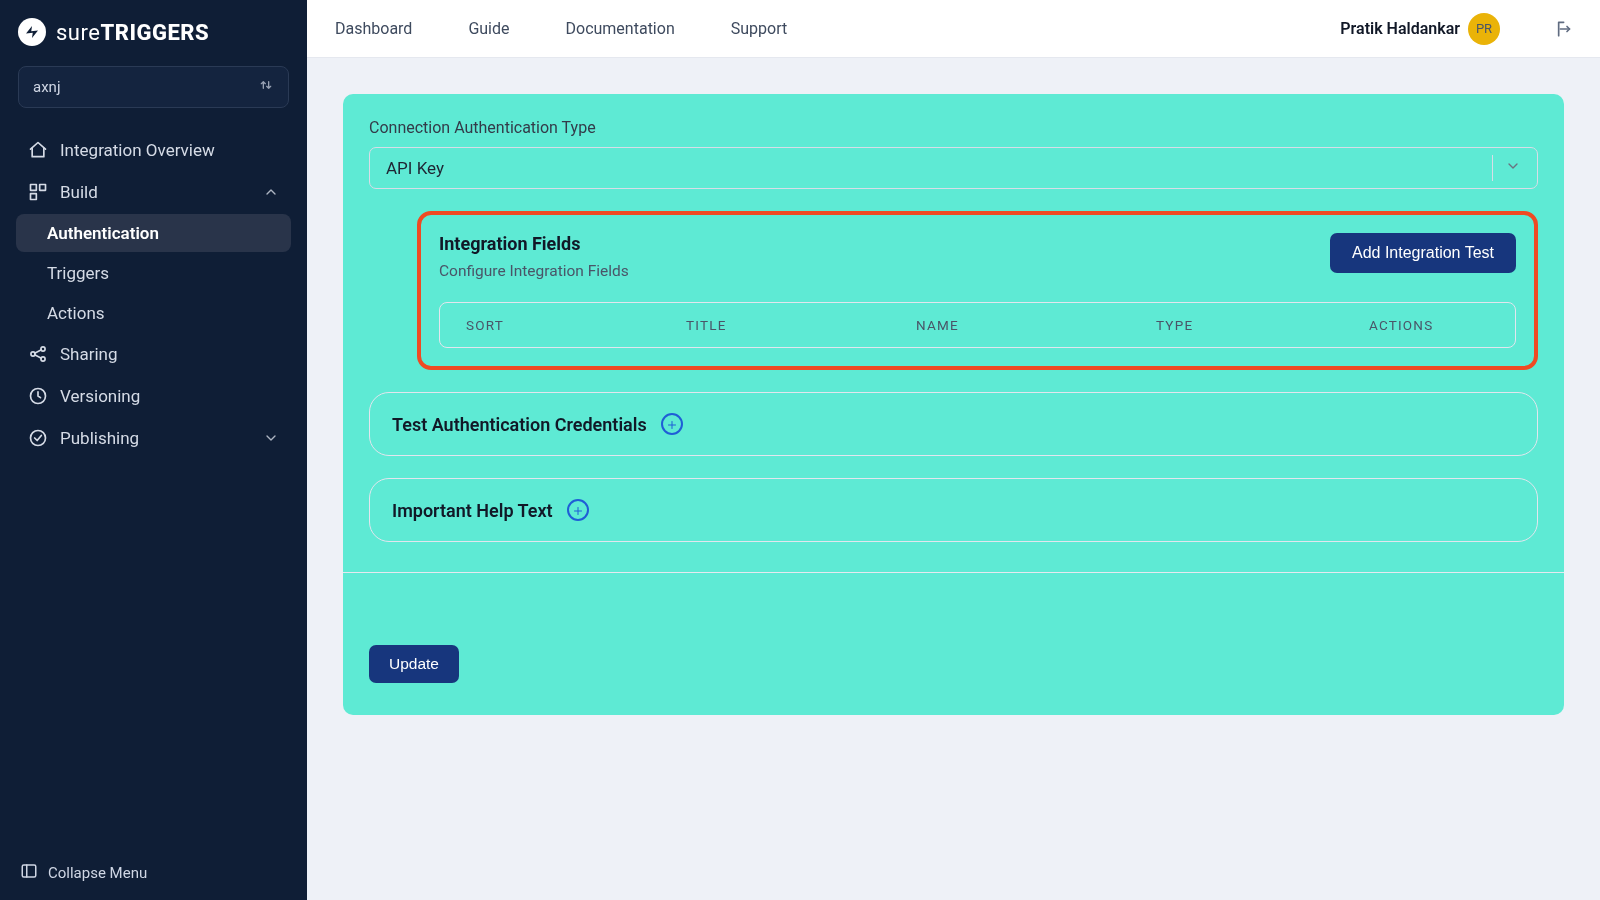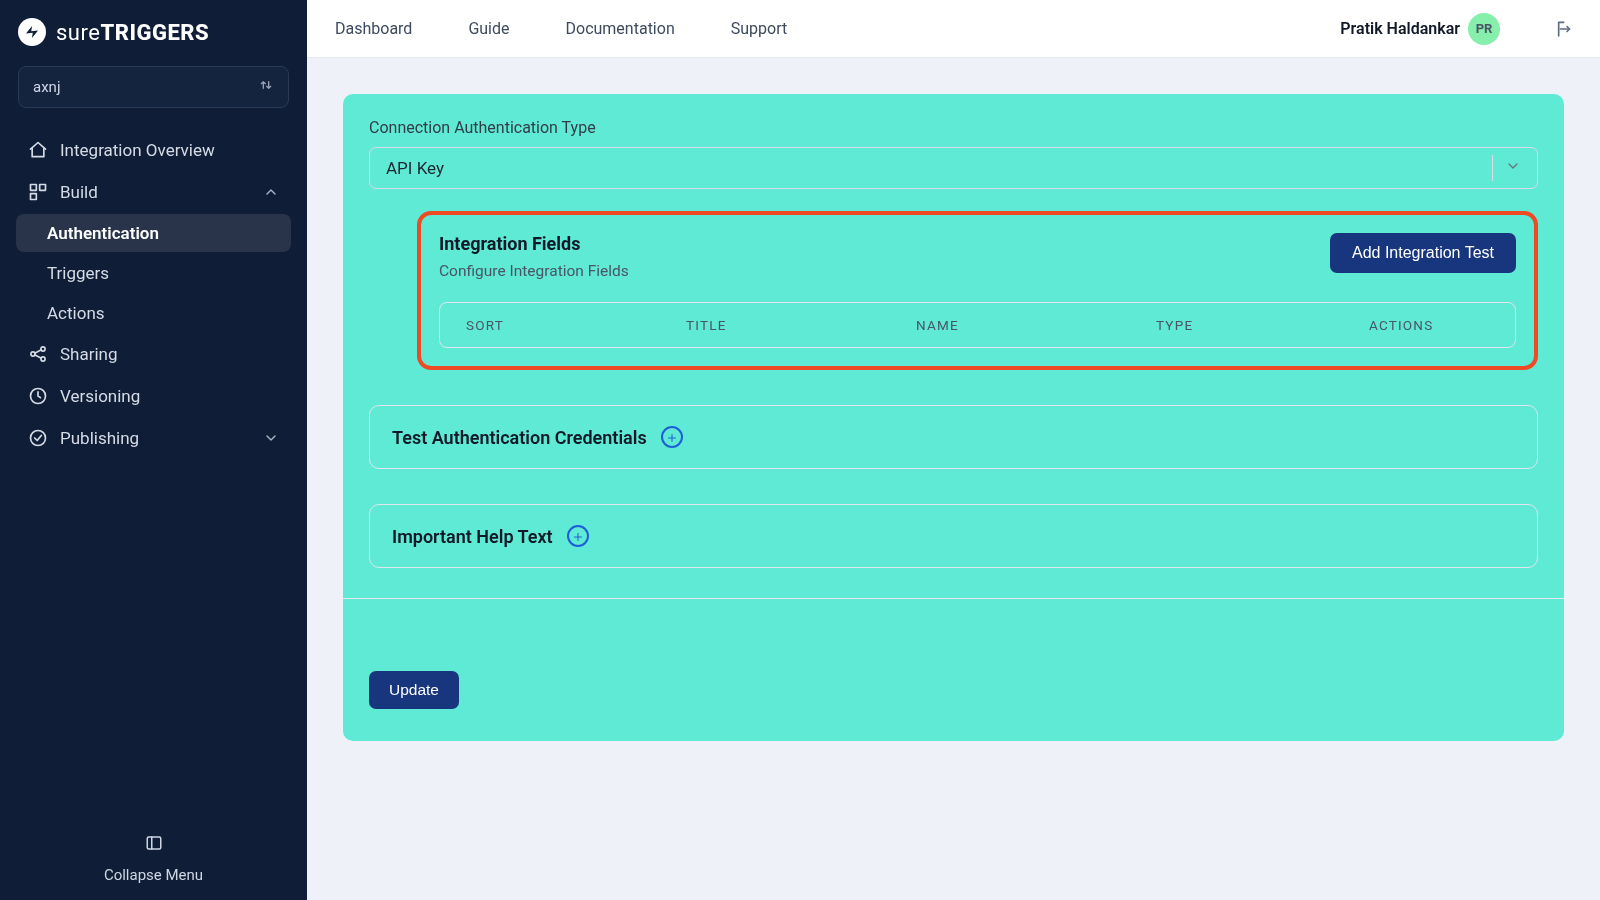--- a/index.html
+++ b/index.html
@@ -16,29 +16,29 @@
   .project-select { margin: 0 18px 14px 18px; border: 1px solid #2a3a55; border-radius: 8px; background: #14243f; padding: 10px 14px; display: flex; align-items: center; justify-content: space-between; color: #cfd6e4; font-size: 15px; }
   .project-select svg { width: 16px; height: 16px; opacity: .7; }
 
   .nav { flex: 1; padding: 6px 10px 0 10px; }
   .nav-item { display: flex; align-items: center; gap: 12px; padding: 10px 12px; margin: 2px 6px; font-size: 17px; color: #d5dbe6; border-radius: 8px; cursor: pointer; }
   .nav-item .icon { width: 20px; height: 20px; display: flex; align-items: center; justify-content: center; flex: 0 0 20px; }
   .nav-item .chev { margin-left: auto; width: 16px; height: 16px; opacity: .8; }
   .sub-item { padding-left: 31px; font-size: 17px; margin: 2px 6px; border-radius: 8px; padding-top: 9px; padding-bottom: 9px; cursor: pointer; }
   .sub-item.active { background: #29344a; color: #fff; font-weight: 600; }
 
-  .collapse { display: flex; align-items: center; gap: 10px; padding: 16px 14px; font-size: 15px; color: #cfd6e4; cursor: pointer; flex-direction: column; }
+  .collapse { display: flex; align-items: center; gap: 10px; padding: 16px 20px; font-size: 15px; color: #cfd6e4; cursor: pointer; }
 
   
   .topbar { position: fixed; left: 307px; top: 0; right: 0; height: 58px; background: #fff; border-bottom: 1px solid #e5e8ef; display: flex; align-items: center; padding: 0 28px; gap: 44px; }
   .topnav { display: flex; gap: 56px; }
   .topnav a { color: #3e4a5e; font-size: 16px; text-decoration: none; cursor: pointer; }
   .top-spacer { flex: 1; }
   .user { display: flex; align-items: center; gap: 8px; color: #111827; font-weight: 600; font-size: 16px; }
-  .avatar { width: 32px; height: 32px; border-radius: 50%; background: #86efac; color: #4a5568; display: flex; align-items: center; justify-content: center; font-size: 13px; font-weight: 700; text-align: right; }
+  .avatar { width: 32px; height: 32px; border-radius: 50%; background: #eab308; color: #4a5568; display: flex; align-items: center; justify-content: center; font-size: 13px; font-weight: 400; text-align: right; }
   .logout-icon { width: 20px; height: 20px; color: #5f6b80; cursor: pointer; margin-left: 8px;}
 
   
   .main { position: absolute; left: 307px; top: 58px; right: 0; padding: 36px; }
   .card { background: #5eead4; border-radius: 10px; padding: 24px 26px 32px 26px; }
   .field-label { color: #333b49; font-size: 16px; margin-bottom: 10px; }
   .select-box { border: 1px solid #d8dde7; border-radius: 7px; height: 42px; display: flex; align-items: center; padding: 0 16px; font-size: 17px; color: #1f2533; }
   .select-box .vline { width: 1px; height: 26px; background: #d8dde7; margin-left: auto; margin-right: 12px;}
   .select-box svg { width: 16px; height: 16px; color: #6b7280; }
 
@@ -49,21 +49,21 @@
   .btn-primary { background: #17367d; color: #fff; border: none; border-radius: 7px; padding: 11px 22px; font-size: 16px; font-weight: 500; cursor: pointer; }
   .btn-primary.sm { padding: 10px 20px; font-size: 15.5px; margin-top: 48px; }
 
   .table-head { border: 1px solid #e2e6ee; border-radius: 8px; margin-top: 22px; padding: 14px 26px; display: flex; color: #4a5568; font-size: 13.5px; letter-spacing: 1.2px; }
   .table-head .col1 { width: 220px; }
   .table-head .col2 { width: 230px; }
   .table-head .col3 { width: 240px; }
   .table-head .col4 { flex: 1; }
   .table-head .col5 { width: 120px; text-align: left; }
 
-  .section-row { border: 1px solid #e2e6ee; border-radius: 10px; margin-top: 35px; padding: 20px 22px; display: flex; align-items: center; gap: 14px; font-size: 18px; font-weight: 600; color: #111827; }
+  .section-row { border: 1px solid #e2e6ee; border-radius: 20px; margin-top: 22px; padding: 20px 22px; display: flex; align-items: center; gap: 14px; font-size: 18px; font-weight: 600; color: #111827; }
   .plus-circle { width: 22px; height: 22px; border: 2px solid #1f5ed6; border-radius: 50%; display: flex; align-items: center; justify-content: center; color: #1f5ed6; cursor: pointer; }
   .plus-circle svg { width: 12px; height: 12px; }
 
   .footer-line { height: 1px; background: #e6e9f0; margin: 30px -26px 24px -26px; }
 
   svg { stroke: currentColor; fill: none; stroke-width: 2; stroke-linecap: round; stroke-linejoin: round; }
 </style>
 </head>
 <body>
 

